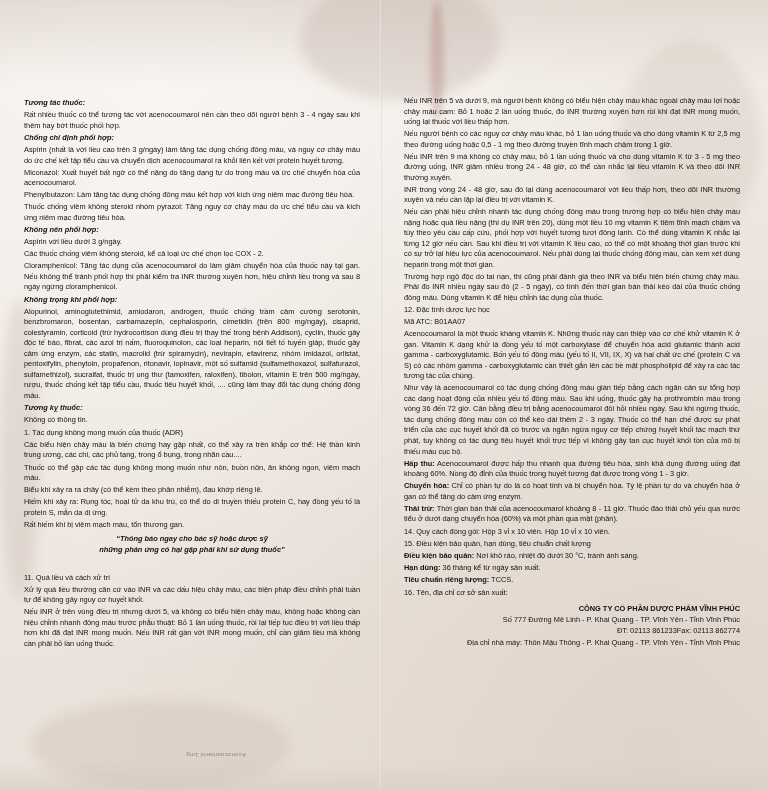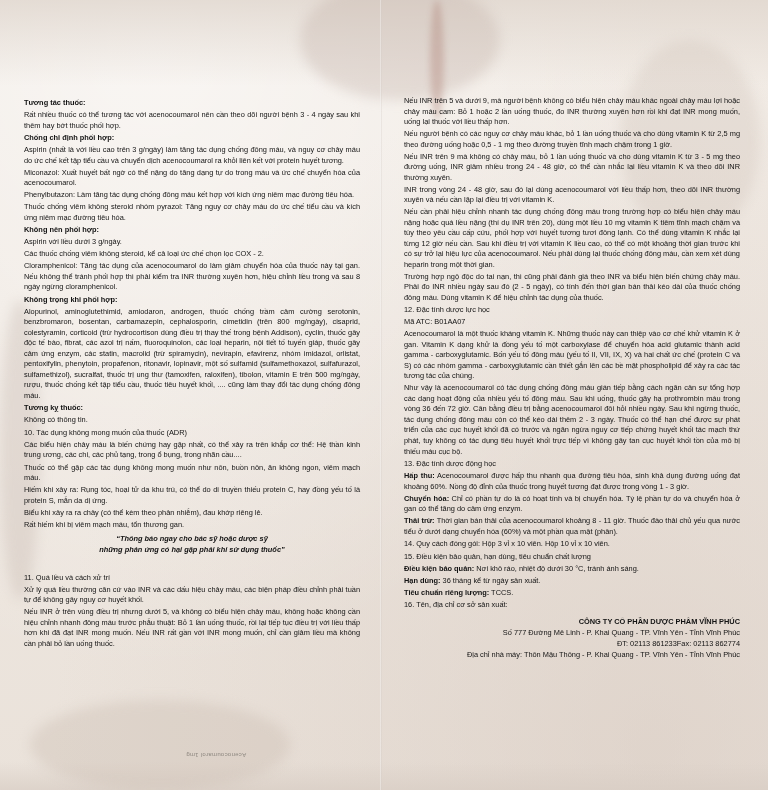--- a/index.html
+++ b/index.html
@@ -52,20 +52,21 @@
     color: #131313;
   }
   .col-left { left: 24px; }
   .col-right { left: 404px; }
 
   p {
     margin: 0 0 1.5px 0;
   }
   .h {
     font-weight: bold;
+    font-style: italic;
     margin-top: 2px;
   }
   .hb {
     font-weight: normal;
     margin-top: 2px;
   }
   .quote {
     text-align: center;
     font-style: italic;
     font-weight: bold;
@@ -134,46 +135,45 @@
       <p>Phenylbutazon: Làm tăng tác dụng chống đông máu kết hợp với kích ứng niêm mạc đường tiêu hóa.</p>
       <p>Thuốc chống viêm không steroid nhóm pyrazol: Tăng nguy cơ chảy máu do ức chế tiểu cầu và kích ứng niêm mạc đường tiêu hóa.</p>
       <p class="h">Không nên phối hợp:</p>
       <p>Aspirin với liều dưới 3 g/ngày.</p>
       <p>Các thuốc chống viêm không steroid, kể cả loại ức chế chọn lọc COX - 2.</p>
       <p>Cloramphenicol: Tăng tác dụng của acenocoumarol do làm giảm chuyển hóa của thuốc này tại gan. Nếu không thể tránh phối hợp thì phải kiểm tra INR thường xuyên hơn, hiệu chỉnh liều trong và sau 8 ngày ngừng cloramphenicol.</p>
       <p class="h">Không trọng khi phối hợp:</p>
       <p>Alopurinol, aminoglutethimid, amiodaron, androgen, thuốc chống trầm cảm cường serotonin, benzbromaron, bosentan, carbamazepin, cephalosporin, cimetidin (trên 800 mg/ngày), cisaprid, colestyramin, corticoid (trừ hydrocortison dùng điều trị thay thế trong bệnh Addison), cyclin, thuốc gây độc tế bào, fibrat, các azol trị nấm, fluoroquinolon, các loại heparin, nội tiết tố tuyến giáp, thuốc gây cảm ứng enzym, các statin, macrolid (trừ spiramycin), nevirapin, efavirenz, nhóm imidazol, orlistat, pentoxifylin, phenytoin, propafenon, ritonavir, lopinavir, một số sulfamid (sulfamethoxazol, sulfafurazol, sulfamethizol), sucralfat, thuốc trị ung thư (tamoxifen, raloxifen), tibolon, vitamin E trên 500 mg/ngày, rượu, thuốc chống kết tập tiểu cầu, thuốc tiêu huyết khối, .... cũng làm thay đổi tác dụng chống đông máu.</p>
       <p class="h">Tương kỵ thuốc:</p>
       <p>Không có thông tin.</p>
-      <p class="hb">10. Tác dụng không mong muốn của thuốc (ADR)</p>
+      <p class="hb">1. Tác dụng không mong muốn của thuốc (ADR)</p>
       <p>Các biểu hiện chảy máu là biến chứng hay gặp nhất, có thể xảy ra trên khắp cơ thể: Hệ thần kinh trung ương, các chi, các phủ tạng, trong ổ bụng, trong nhãn cầu....</p>
       <p>Thuốc có thể gặp các tác dụng không mong muốn như nôn, buồn nôn, ăn không ngon, viêm mạch máu.</p>
+      <p>Biểu khi xảy ra ra chảy (có thể kèm theo phản nhiễm), đau khớp riêng lẻ.</p>
       <p>Hiếm khi xảy ra: Rụng tóc, hoại tử da khu trú, có thể do di truyền thiếu protein C, hay đồng yếu tố là protein S, mẫn da dị ứng.</p>
-      <p>Biểu khi xảy ra ra chảy (có thể kèm theo phản nhiễm), đau khớp riêng lẻ.</p>
       <p>Rất hiếm khi bị viêm mạch máu, tổn thương gan.</p>
       <div class="quote">
         <div>“Thông báo ngay cho bác sỹ hoặc dược sỹ</div>
         <div>những phản ứng có hại gặp phải khi sử dụng thuốc”</div>
       </div>
       <p class="hb">11. Quá liều và cách xử trí</p>
       <p>Xử lý quá liều thường căn cứ vào INR và các dấu hiệu chảy máu, các biện pháp điều chỉnh phải tuần tự để không gây nguy cơ huyết khối.</p>
       <p>Nếu INR ở trên vùng điều trị nhưng dưới 5, và không có biểu hiện chảy máu, không hoặc không cần hiệu chỉnh nhanh đông máu trước phẫu thuật: Bỏ 1 lần uống thuốc, rồi lại tiếp tục điều trị với liều thấp hơn khi đã đạt INR mong muốn. Nếu INR rất gần với INR mong muốn, chỉ cần giảm liều mà không cần phải bỏ lần uống thuốc.</p>
     </div>
   <div class="col col-right" id="col-right">
       <p>Nếu INR trên 5 và dưới 9, mà người bệnh không có biểu hiện chảy máu khác ngoài chảy máu lợi hoặc chảy máu cam: Bỏ 1 hoặc 2 lần uống thuốc, đo INR thường xuyên hơn rồi khi đạt INR mong muốn, uống lại thuốc với liều thấp hơn.</p>
       <p>Nếu người bệnh có các nguy cơ chảy máu khác, bỏ 1 lần uống thuốc và cho dùng vitamin K từ 2,5 mg theo đường uống hoặc 0,5 - 1 mg theo đường truyền tĩnh mạch chậm trong 1 giờ.</p>
       <p>Nếu INR trên 9 mà không có chảy máu, bỏ 1 lần uống thuốc và cho dùng vitamin K từ 3 - 5 mg theo đường uống, INR giảm nhiều trong 24 - 48 giờ, có thể cần nhắc lại liều vitamin K và theo dõi INR thường xuyên.</p>
       <p>INR trong vòng 24 - 48 giờ, sau đó lại dùng acenocoumarol với liều thấp hơn, theo dõi INR thường xuyên và nếu cần lặp lại điều trị với vitamin K.</p>
       <p>Nếu cần phải hiệu chỉnh nhanh tác dụng chống đông máu trong trường hợp có biểu hiện chảy máu nặng hoặc quá liều nặng (thí dụ INR trên 20), dùng một liều 10 mg vitamin K tiêm tĩnh mạch chậm và tùy theo yêu cầu cấp cứu, phối hợp với huyết tương tươi đông lạnh. Có thể dùng vitamin K nhắc lại từng 12 giờ nếu cần. Sau khi điều trị với vitamin K liều cao, có thể có một khoảng thời gian trước khi có sự trở lại hiệu lực của acenocoumarol. Nếu phải dùng lại thuốc chống đông máu, cần xem xét dùng heparin trong một thời gian.</p>
       <p>Trường hợp ngộ độc do tai nạn, thì cũng phải đánh giá theo INR và biểu hiện biến chứng chảy máu. Phải đo INR nhiều ngày sau đó (2 - 5 ngày), có tính đến thời gian bán thải kéo dài của thuốc chống đông máu. Dùng vitamin K để hiệu chỉnh tác dụng của thuốc.</p>
       <p class="hb">12. Đặc tính dược lực học</p>
       <p>Mã ATC: B01AA07</p>
       <p>Acenocoumarol là một thuốc kháng vitamin K. Những thuốc này can thiệp vào cơ chế khử vitamin K ở gan. Vitamin K dạng khử là đồng yếu tố một carboxylase để chuyển hóa acid glutamic thành acid gamma - carboxyglutamic. Bốn yếu tố đông máu (yếu tố II, VII, IX, X) và hai chất ức chế (protein C và S) có các nhóm gamma - carboxyglutamic cần thiết gắn lên các bề mặt phospholipid để xảy ra các tác tương tác của chúng.</p>
       <p>Như vậy là acenocoumarol có tác dụng chống đông máu gián tiếp bằng cách ngăn cản sự tổng hợp các dạng hoạt động của nhiều yếu tố đông máu. Sau khi uống, thuốc gây hạ prothrombin máu trong vòng 36 đến 72 giờ. Cân bằng điều trị bằng acenocoumarol đôi hỏi nhiều ngày. Sau khi ngừng thuốc, tác dụng chống đông máu còn có thể kéo dài thêm 2 - 3 ngày. Thuốc có thể hạn chế được sự phát triển của các cục huyết khối đã có trước và ngăn ngừa nguy cơ tiếp chứng huyết khối tác mạch thứ phát, tuy không có tác dụng tiêu huyết khối trực tiếp vì không gây tan cục huyết khối tồn của mô bị thiếu máu cục bộ.</p>
-      <p class="hb">13. Đặc tính dược động học</p>
       <p><b>Hấp thu:</b> Acenocoumarol được hấp thu nhanh qua đường tiêu hóa, sinh khả dụng đường uống đạt khoảng 60%. Nồng độ đỉnh của thuốc trong huyết tương đạt được trong vòng 1 - 3 giờ.</p>
       <p><b>Chuyển hóa:</b> Chỉ có phần tự do là có hoạt tính và bị chuyển hóa. Tỷ lệ phần tự do và chuyển hóa ở gan có thể tăng do cảm ứng enzym.</p>
       <p><b>Thải trừ:</b> Thời gian bán thải của acenocoumarol khoảng 8 - 11 giờ. Thuốc đào thải chủ yếu qua nước tiểu ở dưới dạng chuyển hóa (60%) và một phần qua mật (phân).</p>
       <p class="hb">14. Quy cách đóng gói: Hộp 3 vỉ x 10 viên. Hộp 10 vỉ x 10 viên.</p>
       <p class="hb">15. Điều kiện bảo quản, hạn dùng, tiêu chuẩn chất lượng</p>
       <p><b>Điều kiện bảo quản:</b> Nơi khô ráo, nhiệt độ dưới 30 °C, tránh ánh sáng.</p>
       <p><b>Hạn dùng:</b> 36 tháng kể từ ngày sản xuất.</p>
       <p><b>Tiêu chuẩn riêng lượng:</b> TCCS.</p>
       <p class="hb">16. Tên, địa chỉ cơ sở sản xuất:</p>
       <div class="footer">

